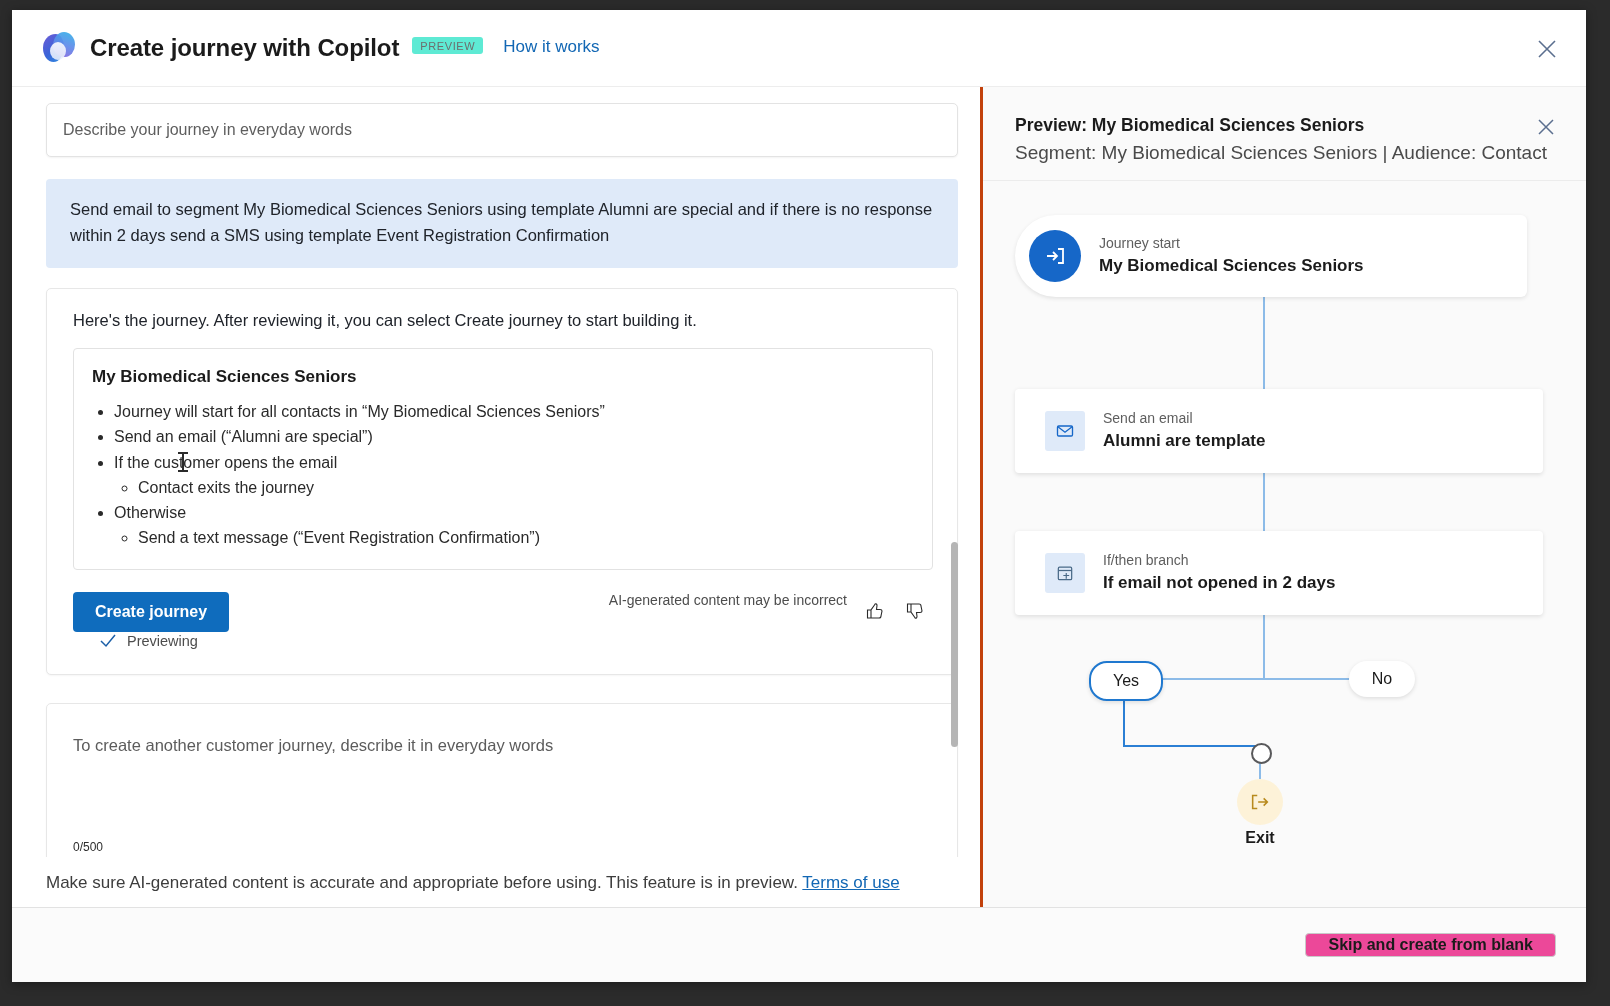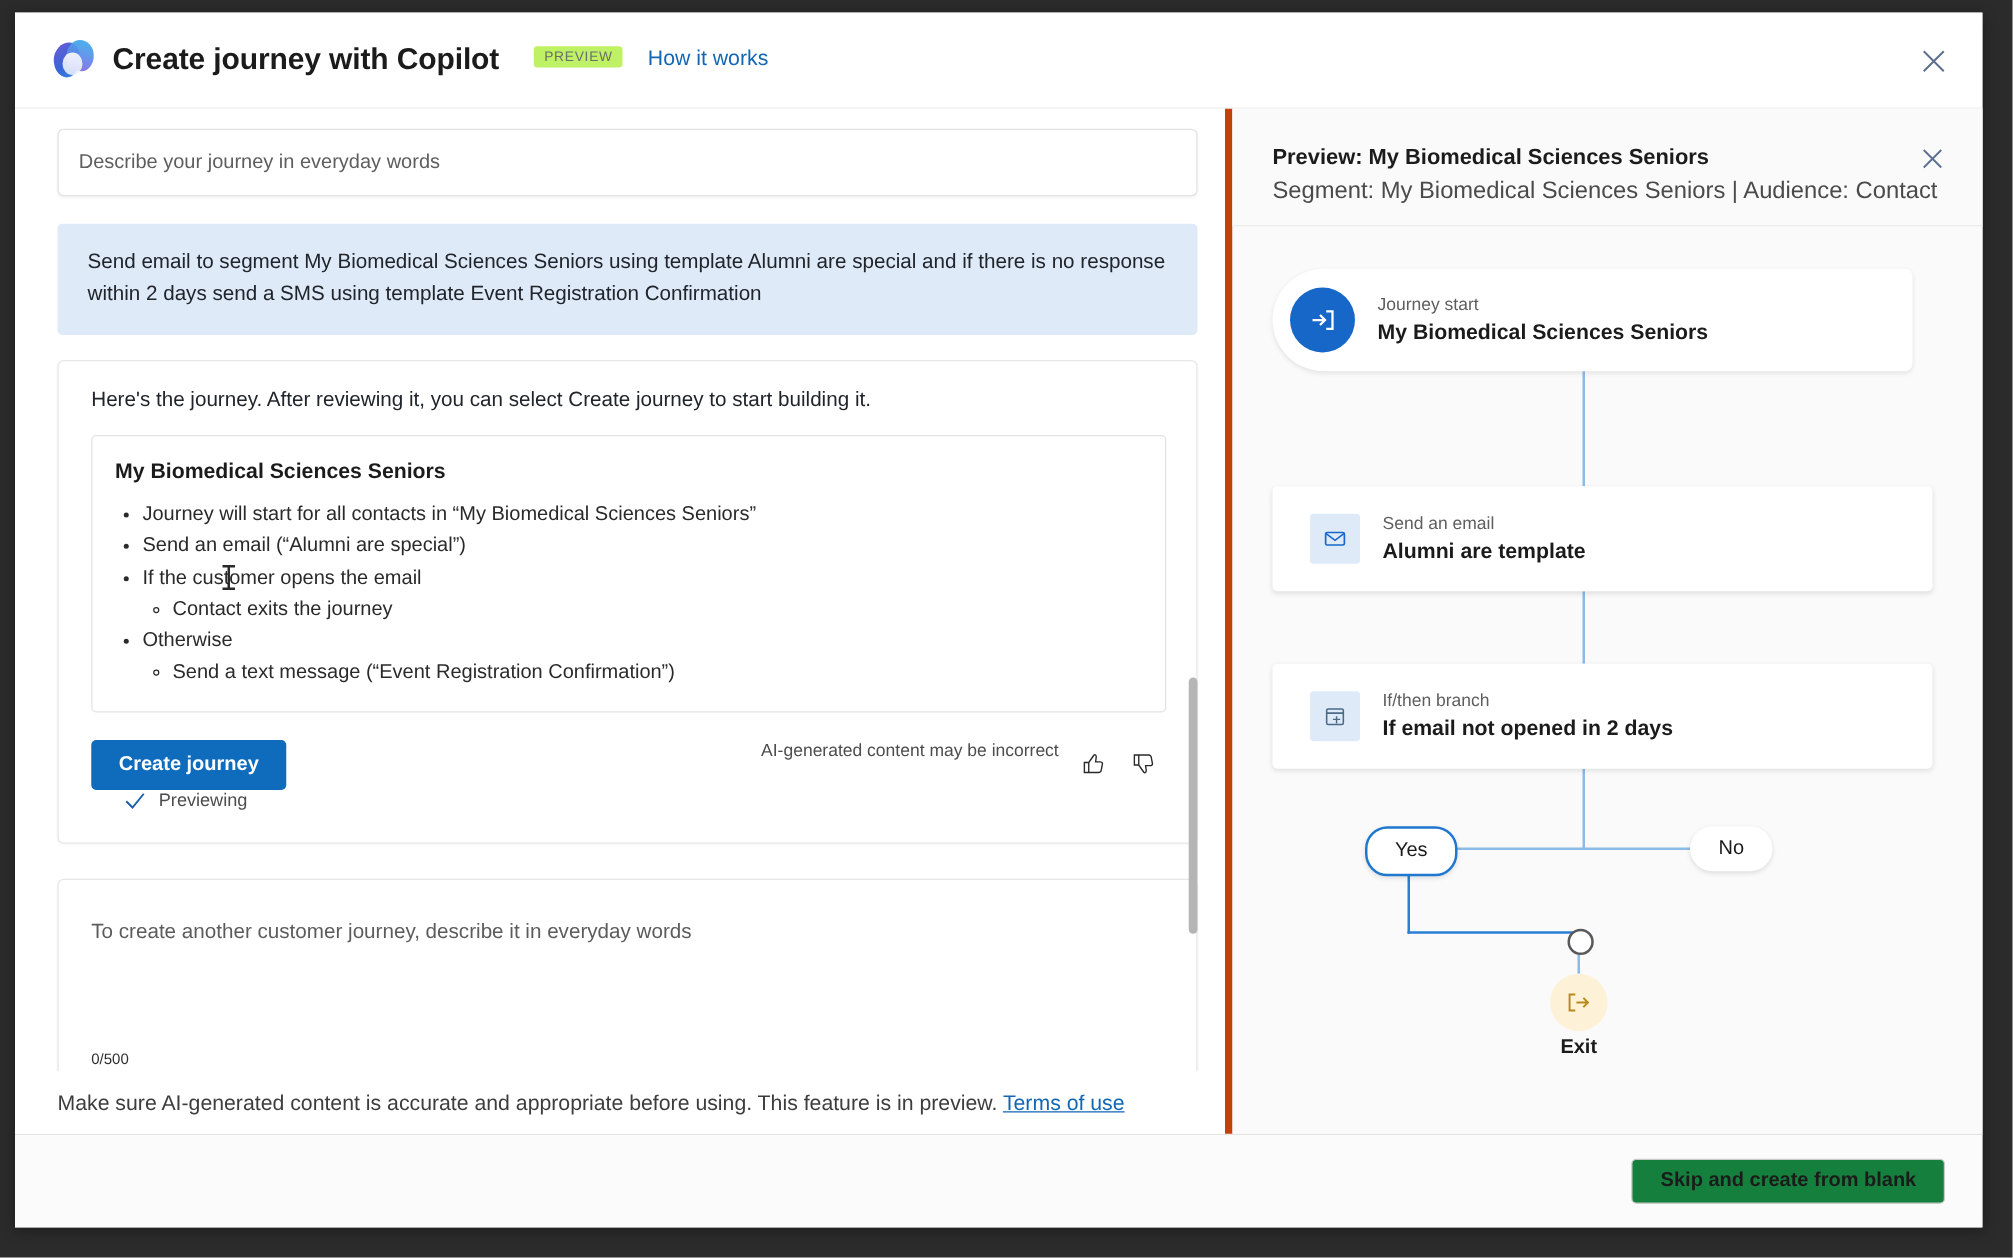--- a/index.html
+++ b/index.html
@@ -41,38 +41,38 @@
   .copilot-logo .blob3{
     position:absolute;left:8px;top:11px;width:16px;height:18px;
     border-radius:50%;
     background:linear-gradient(180deg,#ffffff 0%,#e8eefc 100%);
     opacity:.88;
   }
   .app-title{
     font-size:24px;font-weight:bold;color:#1b1b1b;letter-spacing:-.1px;
   }
   .preview-chip{
-    margin-left:28px;background:#bef264;color:#6d6d6d;
+    margin-left:13px;background:#5eead4;color:#6d6d6d;
     font-size:11px;letter-spacing:.6px;
     padding:3px 8px 2px 8px;border-radius:3px;
     position:relative;top:-3px;
   }
   .how-link{
     margin-left:20px;color:#1267b4;font-size:17px;cursor:pointer;
     position:relative;top:-1px;
   }
   .hdr-close{
     position:absolute;right:28px;top:28px;width:22px;height:22px;cursor:pointer;
   }
   .x-ico{display:block;width:100%;height:100%;}
   
   .body{flex:1 1 auto;display:flex;min-height:0;background:#fff;}
   .left{
     width:968px;flex:0 0 968px;position:relative;
-    border-right:6px solid #c2410c;
+    border-right:3px solid #c2410c;
     background:#fff;
     display:flex;flex-direction:column;
   }
   .left-scroll{
     flex:1 1 auto;position:relative;overflow:hidden;padding:0;
   }
   .desc-box{
     margin:16px 22px 0 34px;height:52px;border:1px solid #e3e3e3;border-radius:5px;
     background:#fff;display:flex;align-items:center;padding:0 16px;
     box-shadow:0 1px 2px rgba(0,0,0,.05);
@@ -185,22 +185,22 @@
     position:absolute;left:232px;top:648px;width:90px;text-align:center;
     font-size:16px;font-weight:bold;color:#1b1b1b;
   }
   
   .footer{
     flex:0 0 74px;height:74px;border-top:1px solid #e2e2e2;
     background:#fbfbfb;display:flex;align-items:center;justify-content:flex-end;
     padding-right:30px;
   }
   .btn-secondary{
-    border:1px solid #c9c9c9;background:#15803d;border-radius:4px;
-    height:36px;padding:0 22px;font-size:16px;font-weight:bold;color:#1b1b1b;
+    border:1px solid #c9c9c9;background:#ec4899;border-radius:4px;
+    height:24px;padding:0 22px;font-size:16px;font-weight:bold;color:#1b1b1b;
     cursor:pointer;font-family:"Liberation Sans", sans-serif;
   }
   .caret{position:absolute;left:170px;top:365px;width:2px;height:20px;background:#2a2a2a;}
   .caret:before,.caret:after{content:"";position:absolute;left:-4px;width:10px;height:2px;background:#2a2a2a;}
   .caret:before{top:0;}
   .caret:after{bottom:0;}
 </style>
 </head>
 <body>
 

